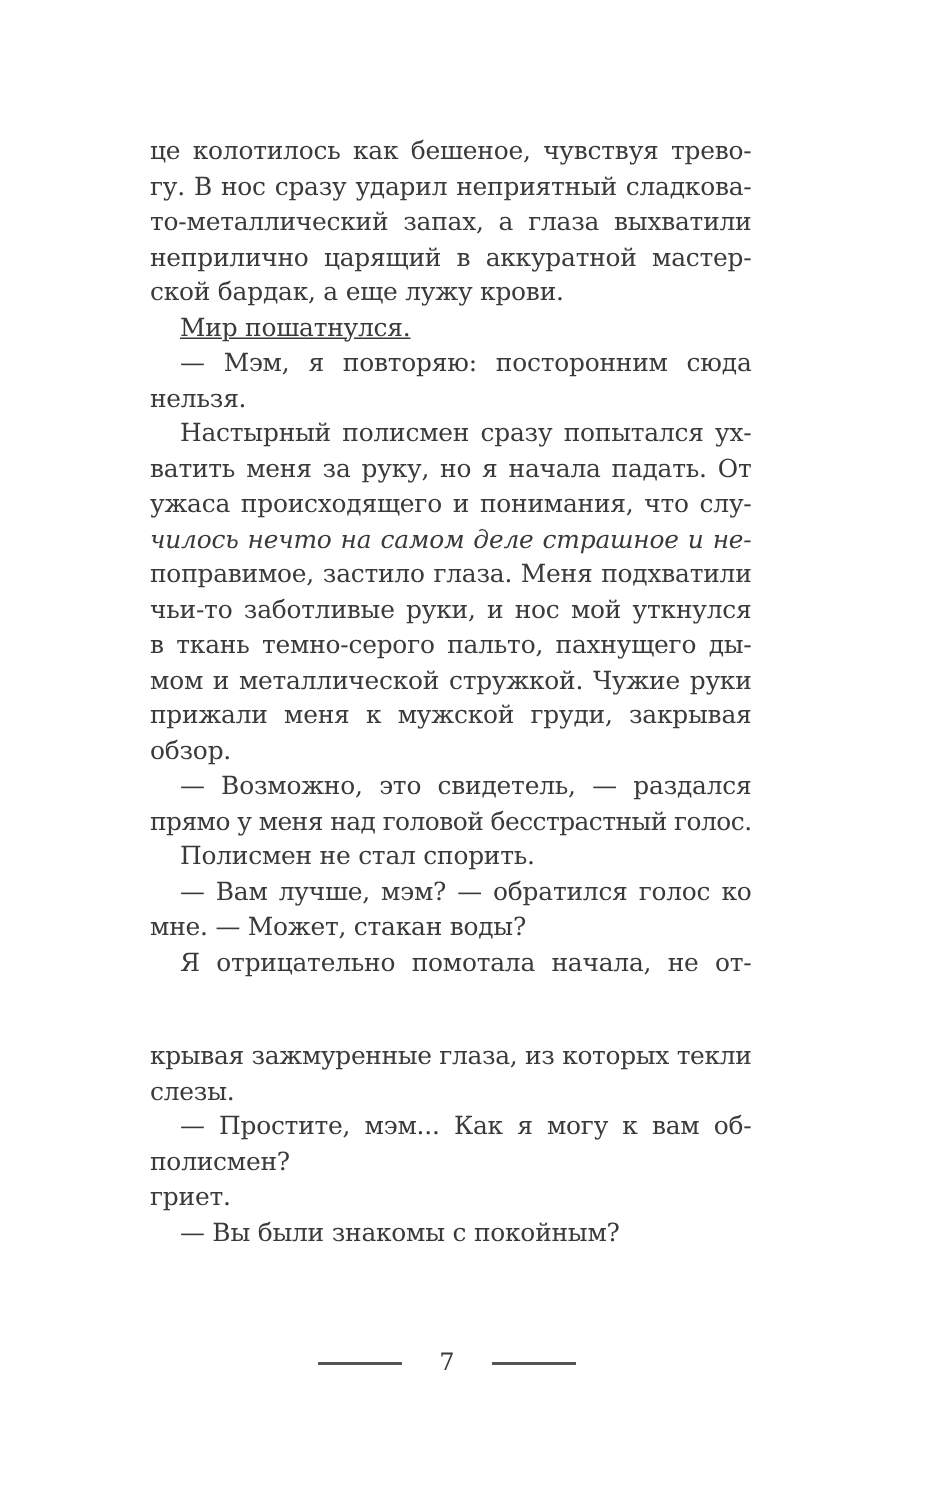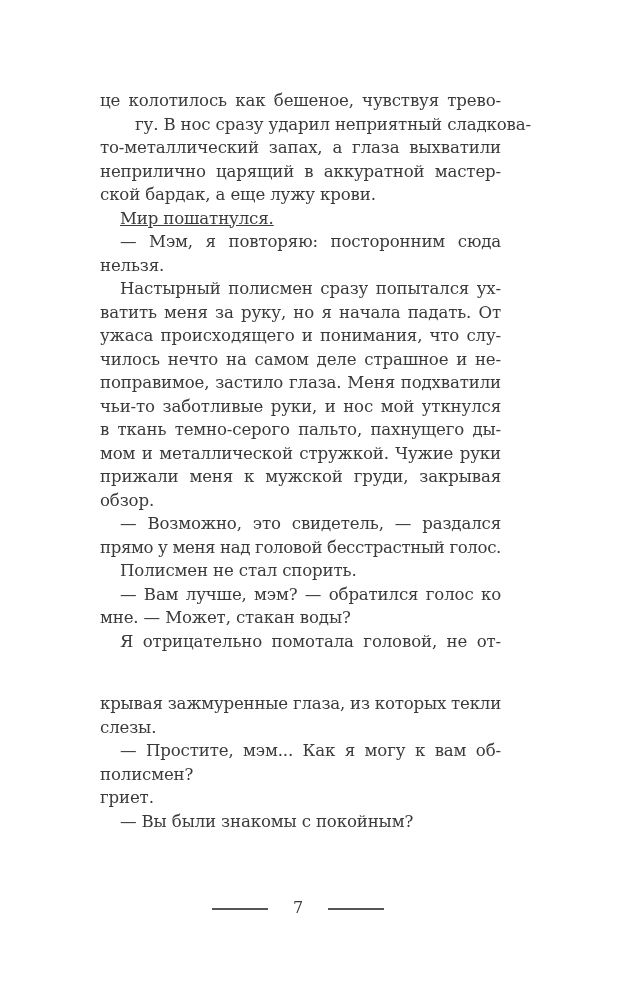--- a/index.html
+++ b/index.html
@@ -57,43 +57,43 @@
     font-size: 16px;
     line-height: 24px;
     color: #3a3a3a;
   }
 </style>
 </head>
 <body>
 
 <div class="page-text" id="body-text">
     <span class="line" style="white-space: nowrap;">це колотилось как бешеное, чувствуя трево-</span>
-    <span class="line" style="white-space: nowrap; margin-left: 35px;">гу. В нос сразу ударил неприятный сладкова-</span>
+    <span class="line" style="white-space: nowrap;">гу. В нос сразу ударил неприятный сладкова-</span>
     <span class="line" style="white-space: nowrap;">то-металлический запах, а глаза выхватили</span>
     <span class="line" style="white-space: nowrap;">неприлично царящий в аккуратной мастер-</span>
     <span class="line last" style="white-space: nowrap;">ской бардак, а еще лужу крови.</span>
     <span class="line indent last" style="white-space: nowrap; text-decoration: underline;">Мир пошатнулся.</span>
     <span class="line indent" style="white-space: nowrap;">— Мэм, я повторяю: посторонним сюда</span>
     <span class="line last" style="white-space: nowrap;">нельзя.</span>
     <span class="line indent" style="white-space: nowrap;">Настырный полисмен сразу попытался ух-</span>
     <span class="line" style="white-space: nowrap;">ватить меня за руку, но я начала падать. От</span>
     <span class="line" style="white-space: nowrap;">ужаса происходящего и понимания, что слу-</span>
-    <span class="line" style="white-space: nowrap;">чилось нечто на самом деле страшное и не-</span>
+    <span class="line" style="white-space: nowrap; font-style: italic;">чилось нечто на самом деле страшное и не-</span>
     <span class="line" style="white-space: nowrap;">поправимое, застило глаза. Меня подхватили</span>
     <span class="line" style="white-space: nowrap;">чьи-то заботливые руки, и нос мой уткнулся</span>
     <span class="line" style="white-space: nowrap;">в ткань темно-серого пальто, пахнущего ды-</span>
     <span class="line" style="white-space: nowrap;">мом и металлической стружкой. Чужие руки</span>
     <span class="line" style="white-space: nowrap;">прижали меня к мужской груди, закрывая</span>
     <span class="line last" style="white-space: nowrap;">обзор.</span>
     <span class="line indent" style="white-space: nowrap;">— Возможно, это свидетель, — раздался</span>
     <span class="line last" style="white-space: nowrap; letter-spacing: -0.367685px;">прямо у меня над головой бесстрастный голос.</span>
     <span class="line indent last" style="white-space: nowrap;">Полисмен не стал спорить.</span>
     <span class="line indent" style="white-space: nowrap;">— Вам лучше, мэм? — обратился голос ко</span>
     <span class="line last" style="white-space: nowrap;">мне. — Может, стакан воды?</span>
-    <span class="line indent" style="white-space: nowrap;">Я отрицательно помотала головой, не от-</span>
+    <span class="line indent" style="white-space: nowrap;">Я отрицательно помотала начала, не от-</span>
     <span class="line" style="white-space: nowrap; letter-spacing: -0.211756px; margin-top: 39px;">крывая зажмуренные глаза, из которых текли</span>
     <span class="line last" style="white-space: nowrap;">слезы.</span>
     <span class="line indent" style="white-space: nowrap;">— Простите, мэм... Как я могу к вам об-</span>
     <span class="line last" style="white-space: nowrap;">полисмен?</span>
     <span class="line last" style="white-space: nowrap;">гриет.</span>
     <span class="line indent last" style="white-space: nowrap;">— Вы были знакомы с покойным?</span>
   </div>
 
 <div class="footer">
   <div class="rule left"></div>

